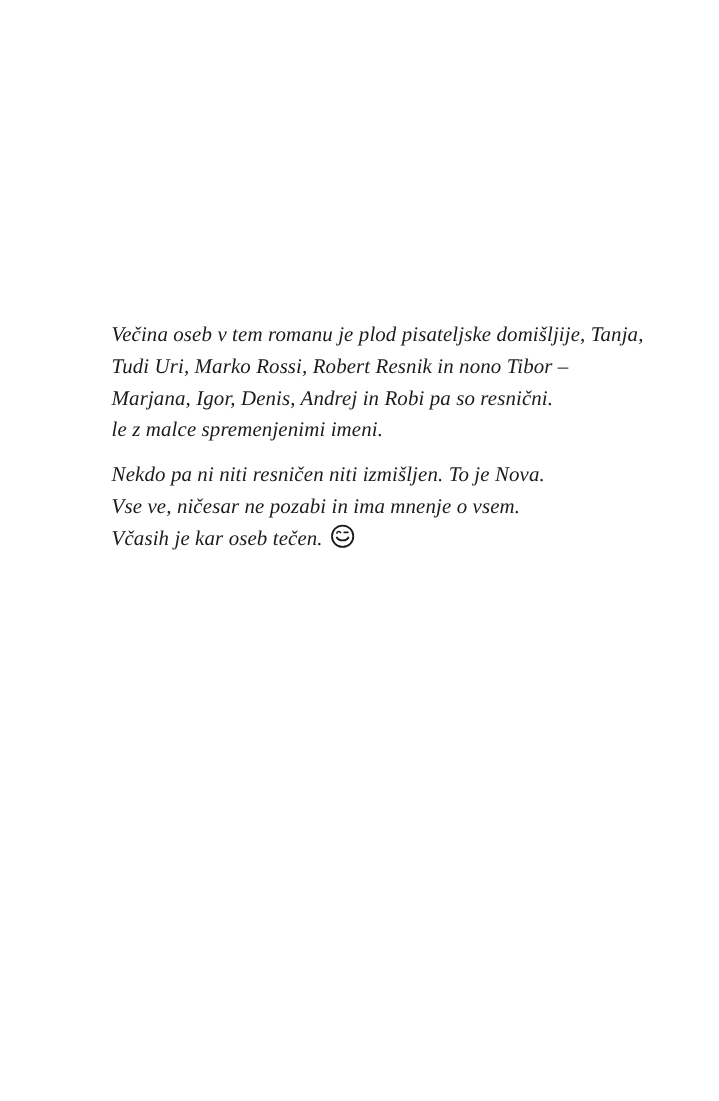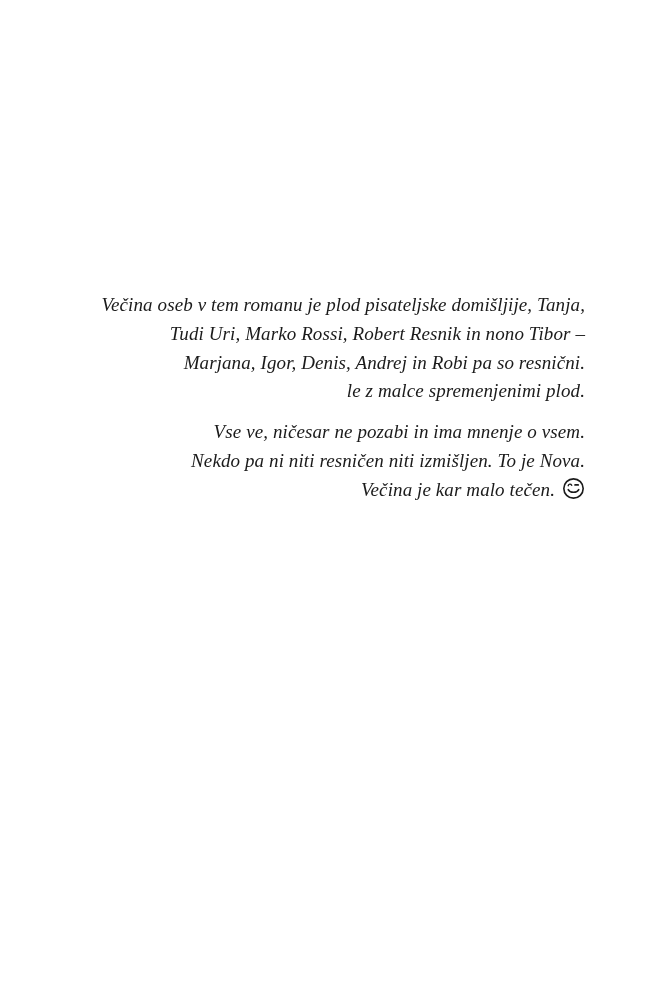--- a/index.html
+++ b/index.html
@@ -10,21 +10,20 @@
     height: 1001px;
     background: #ffffff;
     overflow: hidden;
     font-family: "Liberation Serif", "DejaVu Serif", serif;
   }
   .text-block {
     position: absolute;
     top: 291px;
     right: 69px;
     left: auto;
-    text-align: right;
     white-space: nowrap;
     font-style: italic;
     font-size: 19px;
     line-height: 28.8px;
     color: #1b1b1b;
     letter-spacing: 0.1px;
   }
   .paragraph { display: block; }
   .paragraph + .paragraph { margin-top: 12px; }
   .line { display: block; }
@@ -40,28 +39,28 @@
 </head>
 <body>
 
 <div class="page" style="background: rgb(255, 255, 255);">
   <div class="text-block" style="color: rgb(27, 27, 27);">
 
     <div class="paragraph">
       <span class="line">Večina oseb v tem romanu je plod pisateljske domišljije, Tanja,</span>
       <span class="line">Tudi Uri, Marko Rossi, Robert Resnik in nono Tibor –</span>
       <span class="line">Marjana, Igor, Denis, Andrej in Robi pa so resnični.</span>
-      <span class="line">le z malce spremenjenimi plod.</span>
+      <span class="line">le z malce spremenjenimi imeni.</span>
     </div>
 
     <div class="paragraph">
+      <span class="line">Nekdo pa ni niti resničen niti izmišljen. To je Nova.</span>
       <span class="line">Vse ve, ničesar ne pozabi in ima mnenje o vsem.</span>
-      <span class="line">Nekdo pa ni niti resničen niti izmišljen. To je Nova.</span>
       <span class="line">
-        <span>Večina je kar malo tečen.</span><span class="wink-icon">
+        <span>Včasih je kar oseb tečen.</span><span class="wink-icon">
           <svg viewBox="0 0 24 24" fill="none" stroke="#1b1b1b" stroke-width="1.7" stroke-linecap="round">
             <circle cx="12" cy="12" r="10.1"></circle>
             <path d="M10.1,8.6 C9.2,6.9 6.9,7.1 6.5,9.1" stroke-width="1.5"></path>
             <path d="M13.6,8.3 L16.9,8.3" stroke-width="1.8"></path>
             <path d="M6.5,13.2 C8.3,16.9 15.7,16.9 17.5,13.2"></path>
           </svg>
         </span>
       </span>
     </div>
 

